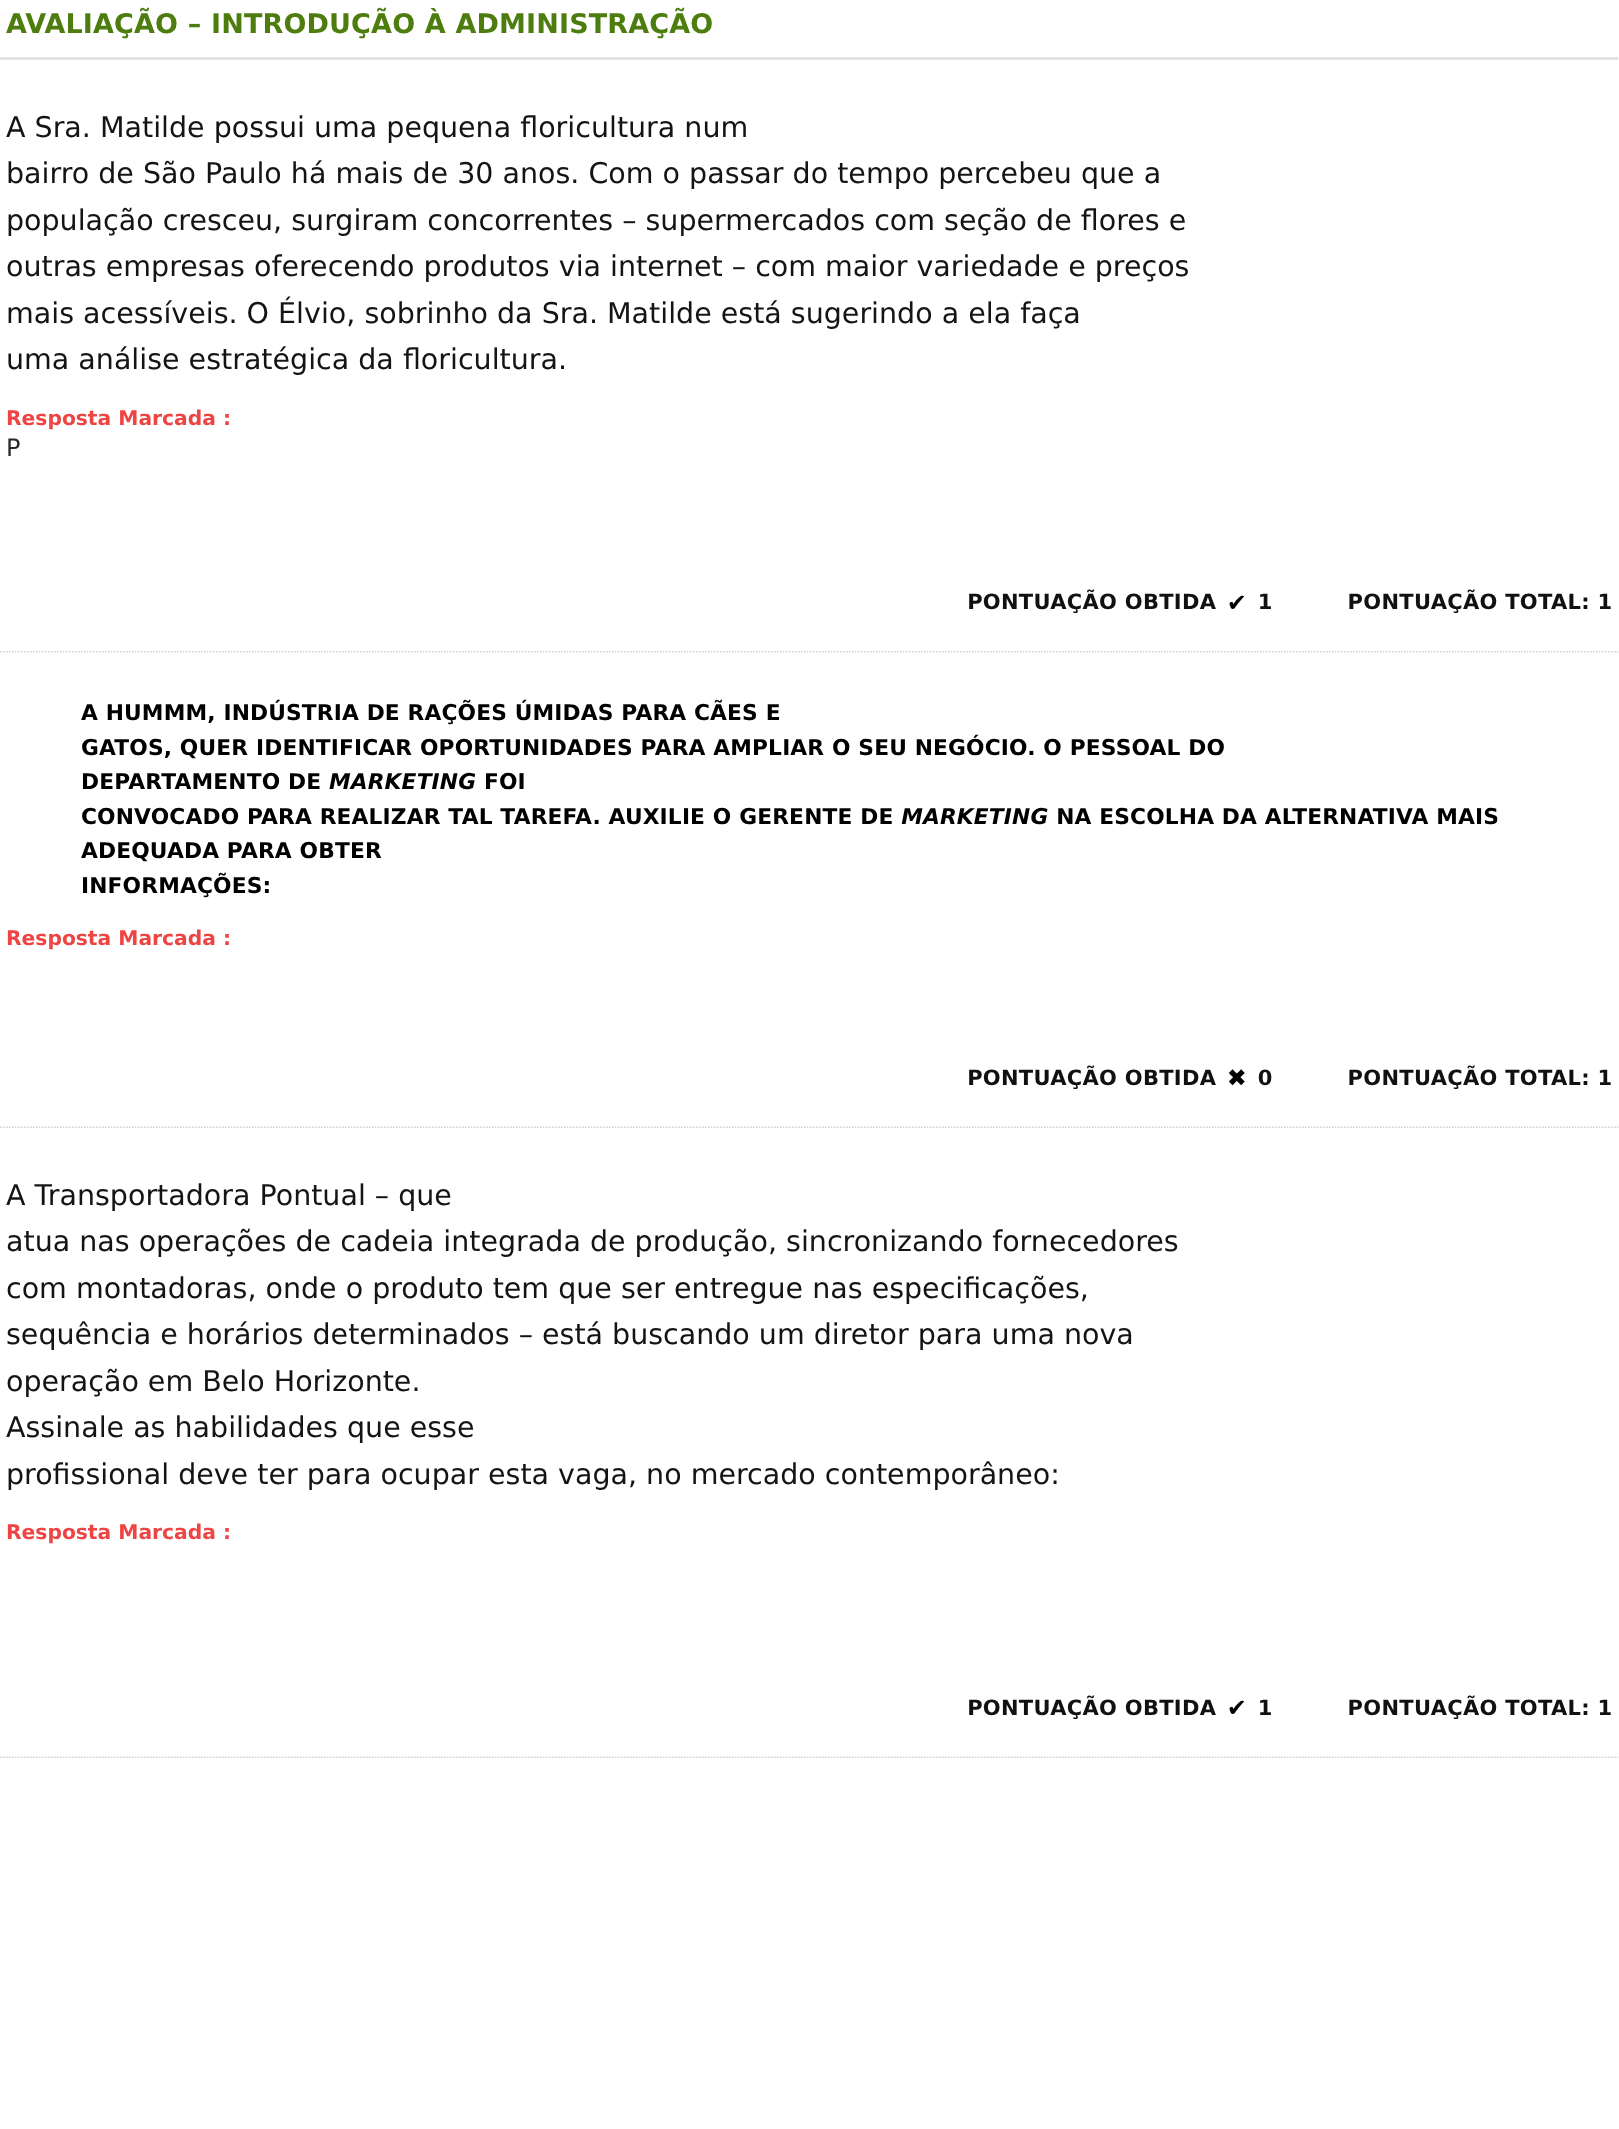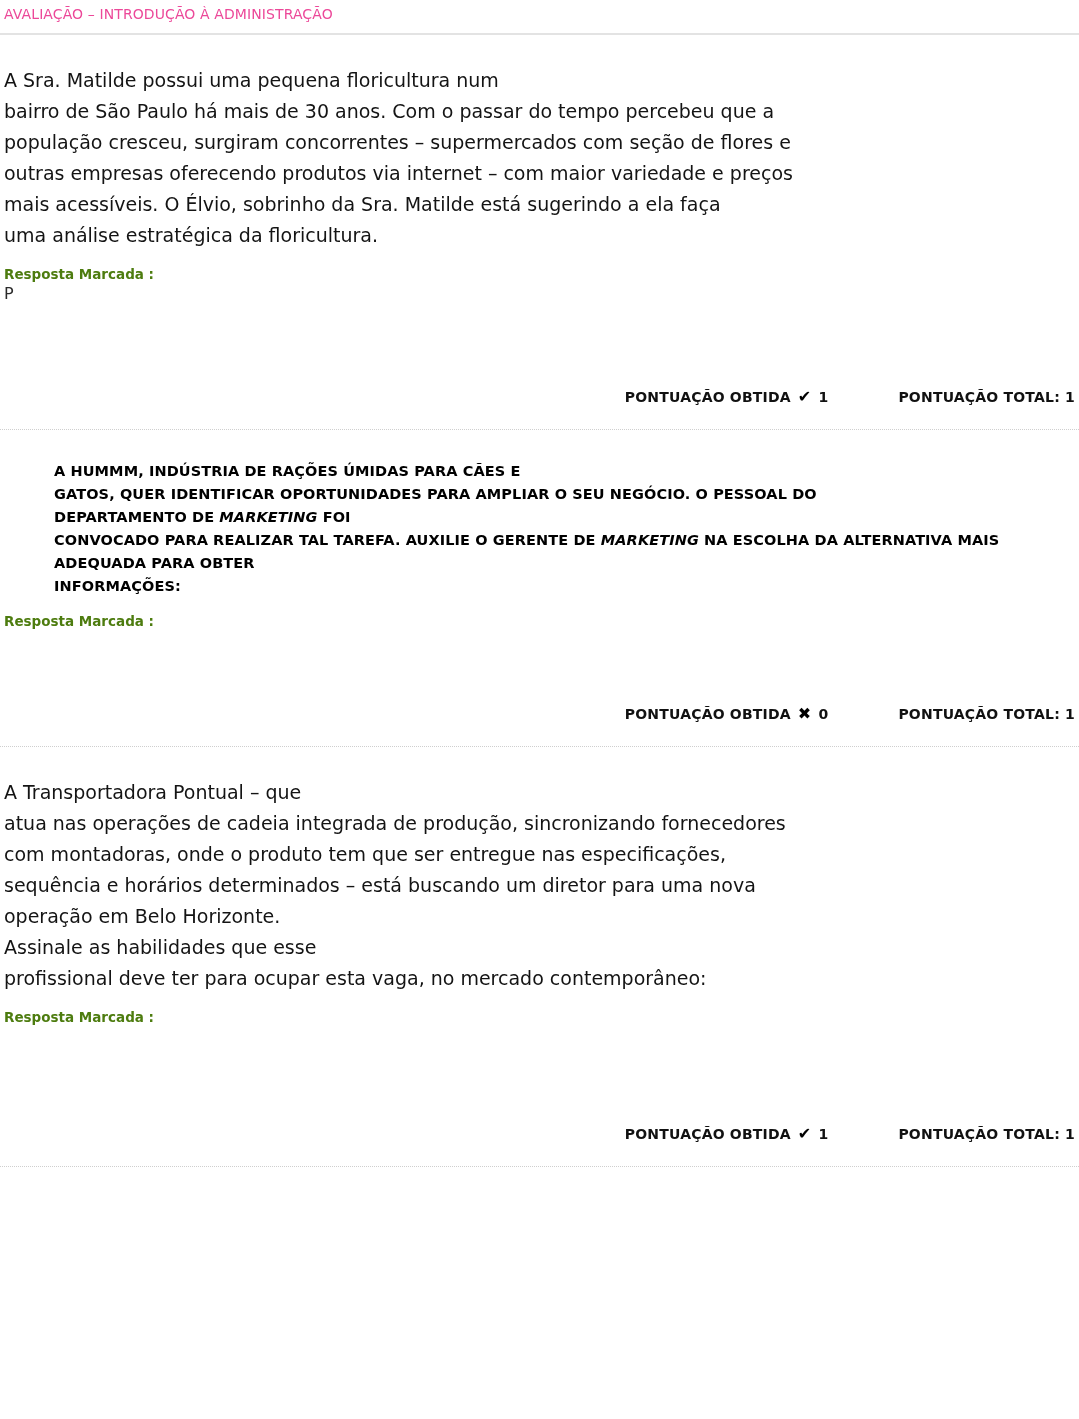--- a/index.html
+++ b/index.html
@@ -17,24 +17,24 @@
   .page {
     width: 1079px;
     box-sizing: border-box;
   }
   
   .doc-header {
     padding: 6px 4px 10px 4px;
     border-bottom: 2px solid #e3e3e3;
   }
   .doc-title {
-    font-size: 14px;
-    font-weight: 400;
+    font-size: 18px;
+    font-weight: 700;
     letter-spacing: 0.1px;
-    color: #ec4899;
+    color: #4d7c0f;
     line-height: 1.2;
   }
   
   .question-block {
     padding: 12px 4px;
     border-bottom: 1px dotted #cfcfcf;
   }
   .question-block.first {
     padding-top: 30px;
   }
@@ -55,35 +55,35 @@
   }
   .statement .ital {
     font-style: italic;
   }
   .statement-para + .statement-para {
     margin-top: 14px;
   }
   .answer-label {
     font-size: 13.5px;
     font-weight: 700;
-    color: #4d7c0f;
+    color: #ef4444;
     margin-top: 14px;
     line-height: 18px;
   }
   .answer-value {
     font-size: 16px;
     color: #2a2a2a;
     line-height: 22px;
     font-weight: 400;
   }
   .score-row {
     display: flex;
     justify-content: flex-end;
     align-items: center;
-    gap: 70px;
+    gap: 50px;
     font-size: 14px;
     font-weight: 700;
     letter-spacing: 0.2px;
     color: #111;
   }
   .score-obtained {
     display: flex;
     align-items: center;
     gap: 7px;
     white-space: nowrap;

